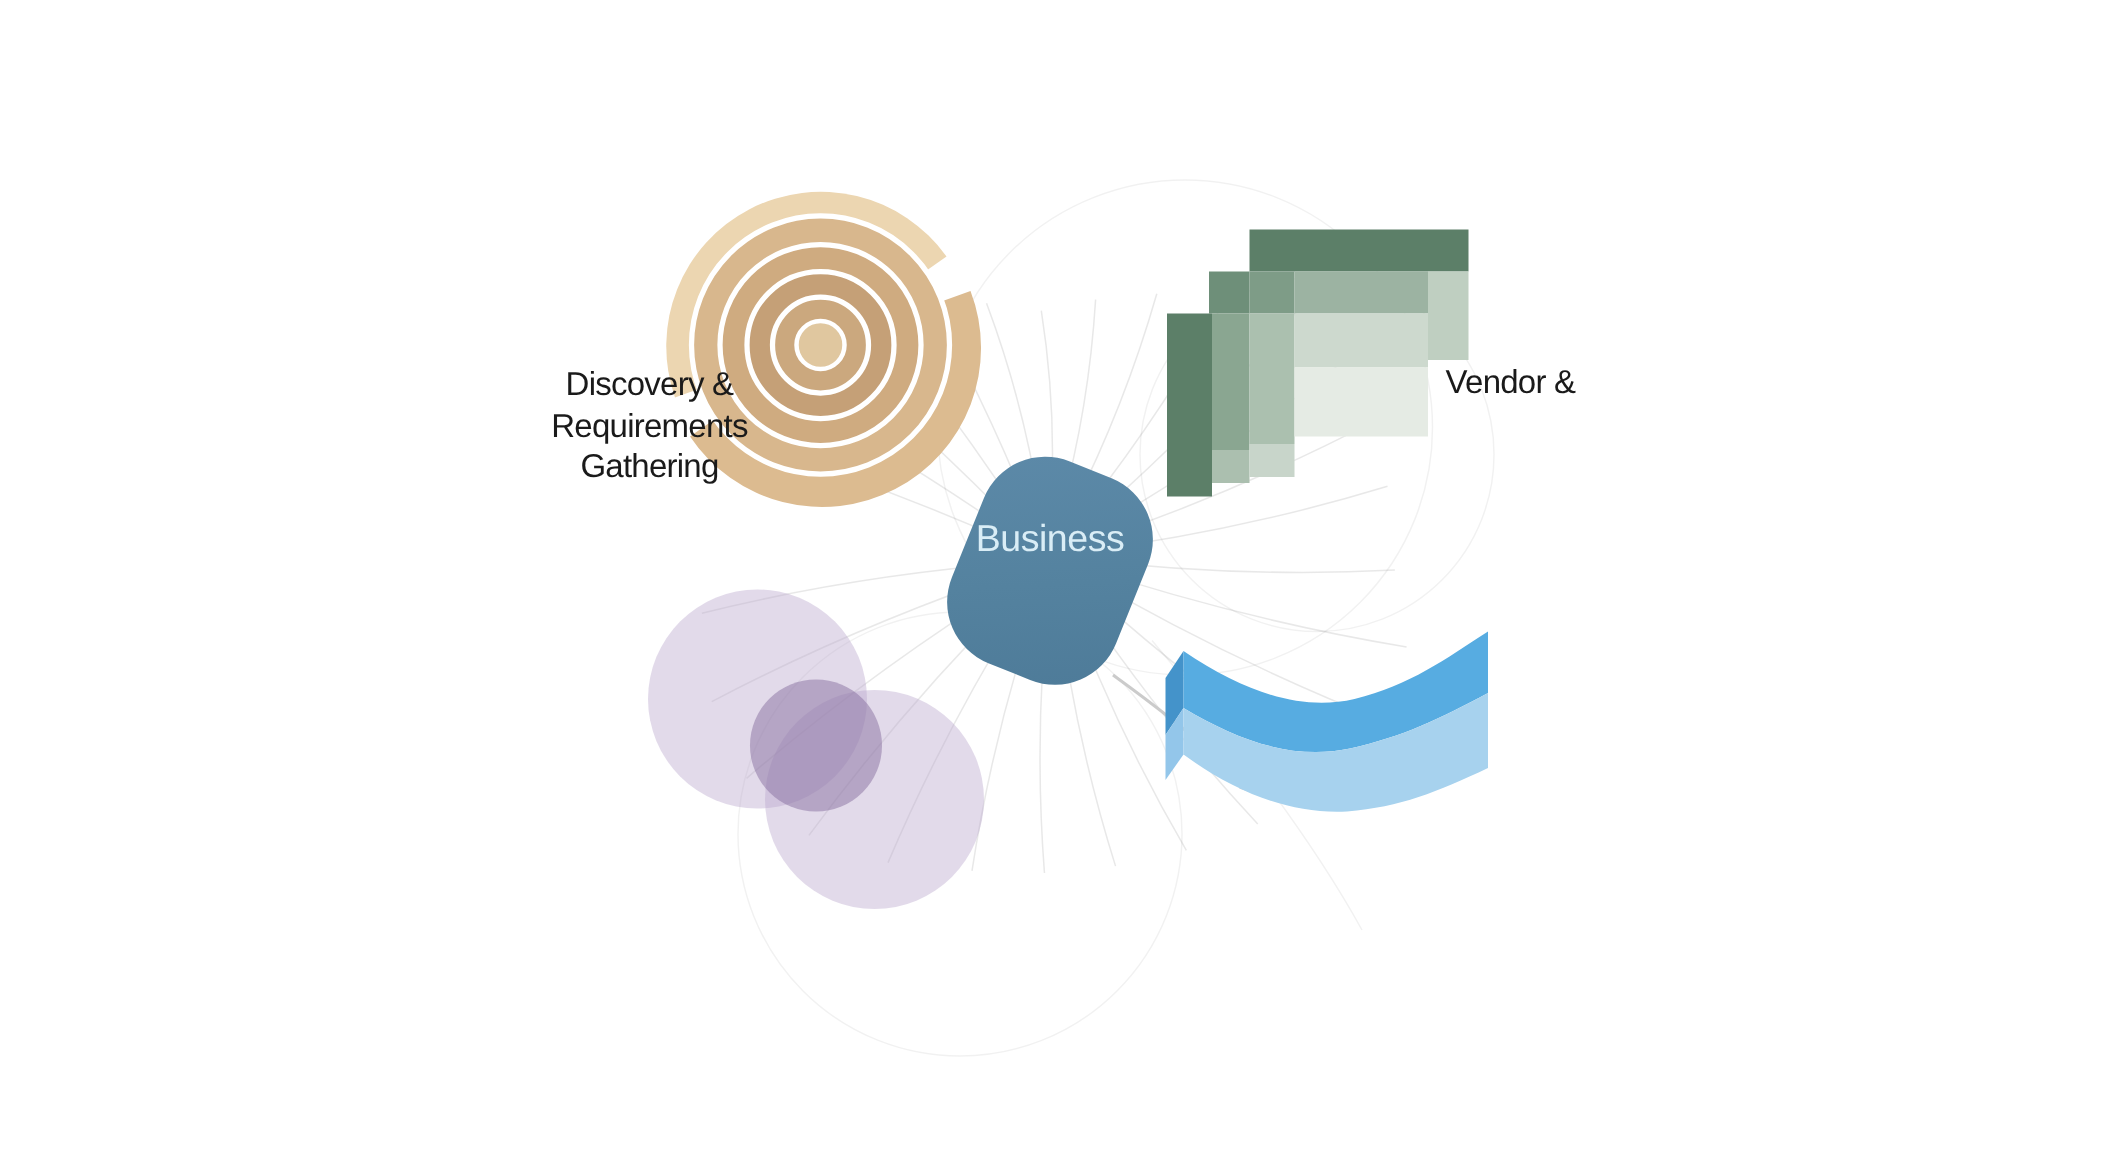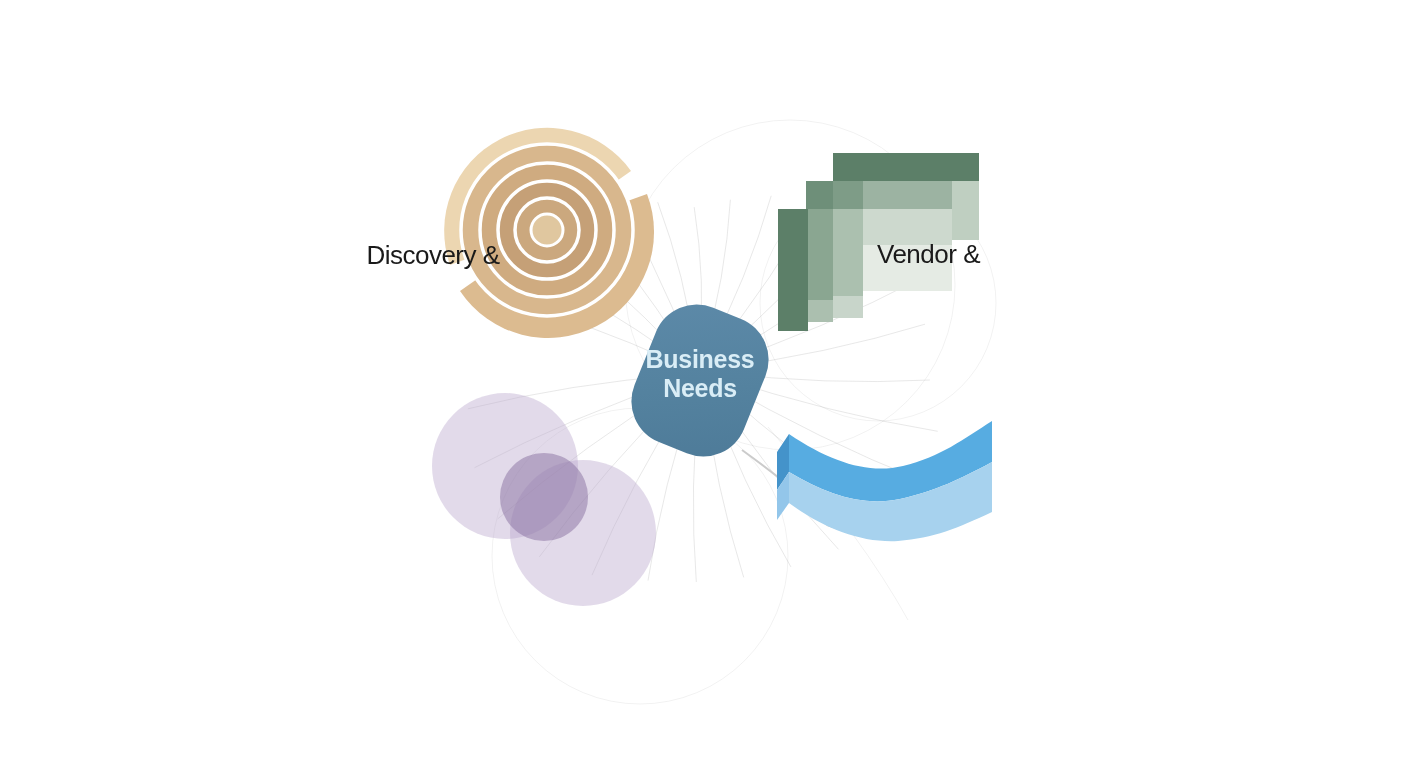--- a/index.html
+++ b/index.html
@@ -18,30 +18,30 @@
     border-radius:44px;
     background:linear-gradient(155deg,#5d8aa9 0%,#54829f 55%,#4d7a98 100%);
     transform:rotate(22deg);
     z-index:2;
   }
   .center-node-label{
     position:absolute;left:610px;top:345px;width:180px;
     text-align:center;color:#d9edf6;font-size:25px;line-height:29px;
     letter-spacing:-0.3px;z-index:3;
   }
-  .center-node-label span{display:block;font-weight:bold;}
+  .center-node-label span{display:block;}
   .label{
     position:absolute;z-index:3;color:#1a1a1a;
-    font-size:26px;line-height:27.5px;letter-spacing:-0.5px;
+    font-size:22px;line-height:27.5px;letter-spacing:-0.5px;
   }
   .label span{display:block;}
   .label.center-align{text-align:center;}
   .label.left-align{text-align:left;}
   #label-discovery{left:303px;top:242px;width:260px;}
-  #label-vendor{left:877px;top:241px;width:260px;}
+  #label-vendor{left:877px;top:241px;width:260px;text-align:center;}
   #label-selection{left:370px;top:533px;width:220px;}
   #label-implementation{left:838px;top:534px;width:240px;}
 </style>
 </head>
 <body>
 
 <div id="stage">
 
   <svg id="gfx" width="1408" height="768" viewBox="0 0 1408 768">
 
@@ -123,25 +123,26 @@
       <polygon points="777,452 789,434 789,472 777,490" fill="#4493ca"></polygon>
       <polygon points="777,490 789,472 789,503 777,520" fill="#93c6ea"></polygon>
       <path d="M789,434 C832,463 869,474 903,466 C940,457 964,439 992,421 L992,462 C960,479 936,491 900,499 C862,507 826,494 789,472 Z" fill="#57ace1"></path>
       <path d="M789,472 C826,494 862,507 900,499 C936,491 960,479 992,462 L992,512 C958,528 934,538 898,541 C860,543 823,528 789,503 Z" fill="#a7d2ee"></path>
     </g>
   </svg>
 
   <div class="center-node"></div>
   <div class="center-node-label">
     <span>Business</span>
-    <span>Needs</span>
   </div>
 
   <div class="label center-align" id="label-discovery">
     <span>Discovery &amp;</span>
+    <span>Requirements</span>
+    <span>Gathering</span>
   </div>
 
   <div class="label left-align" id="label-vendor">
     <span>Vendor &amp;</span>
   </div>
 
 
 
 </div>
 

